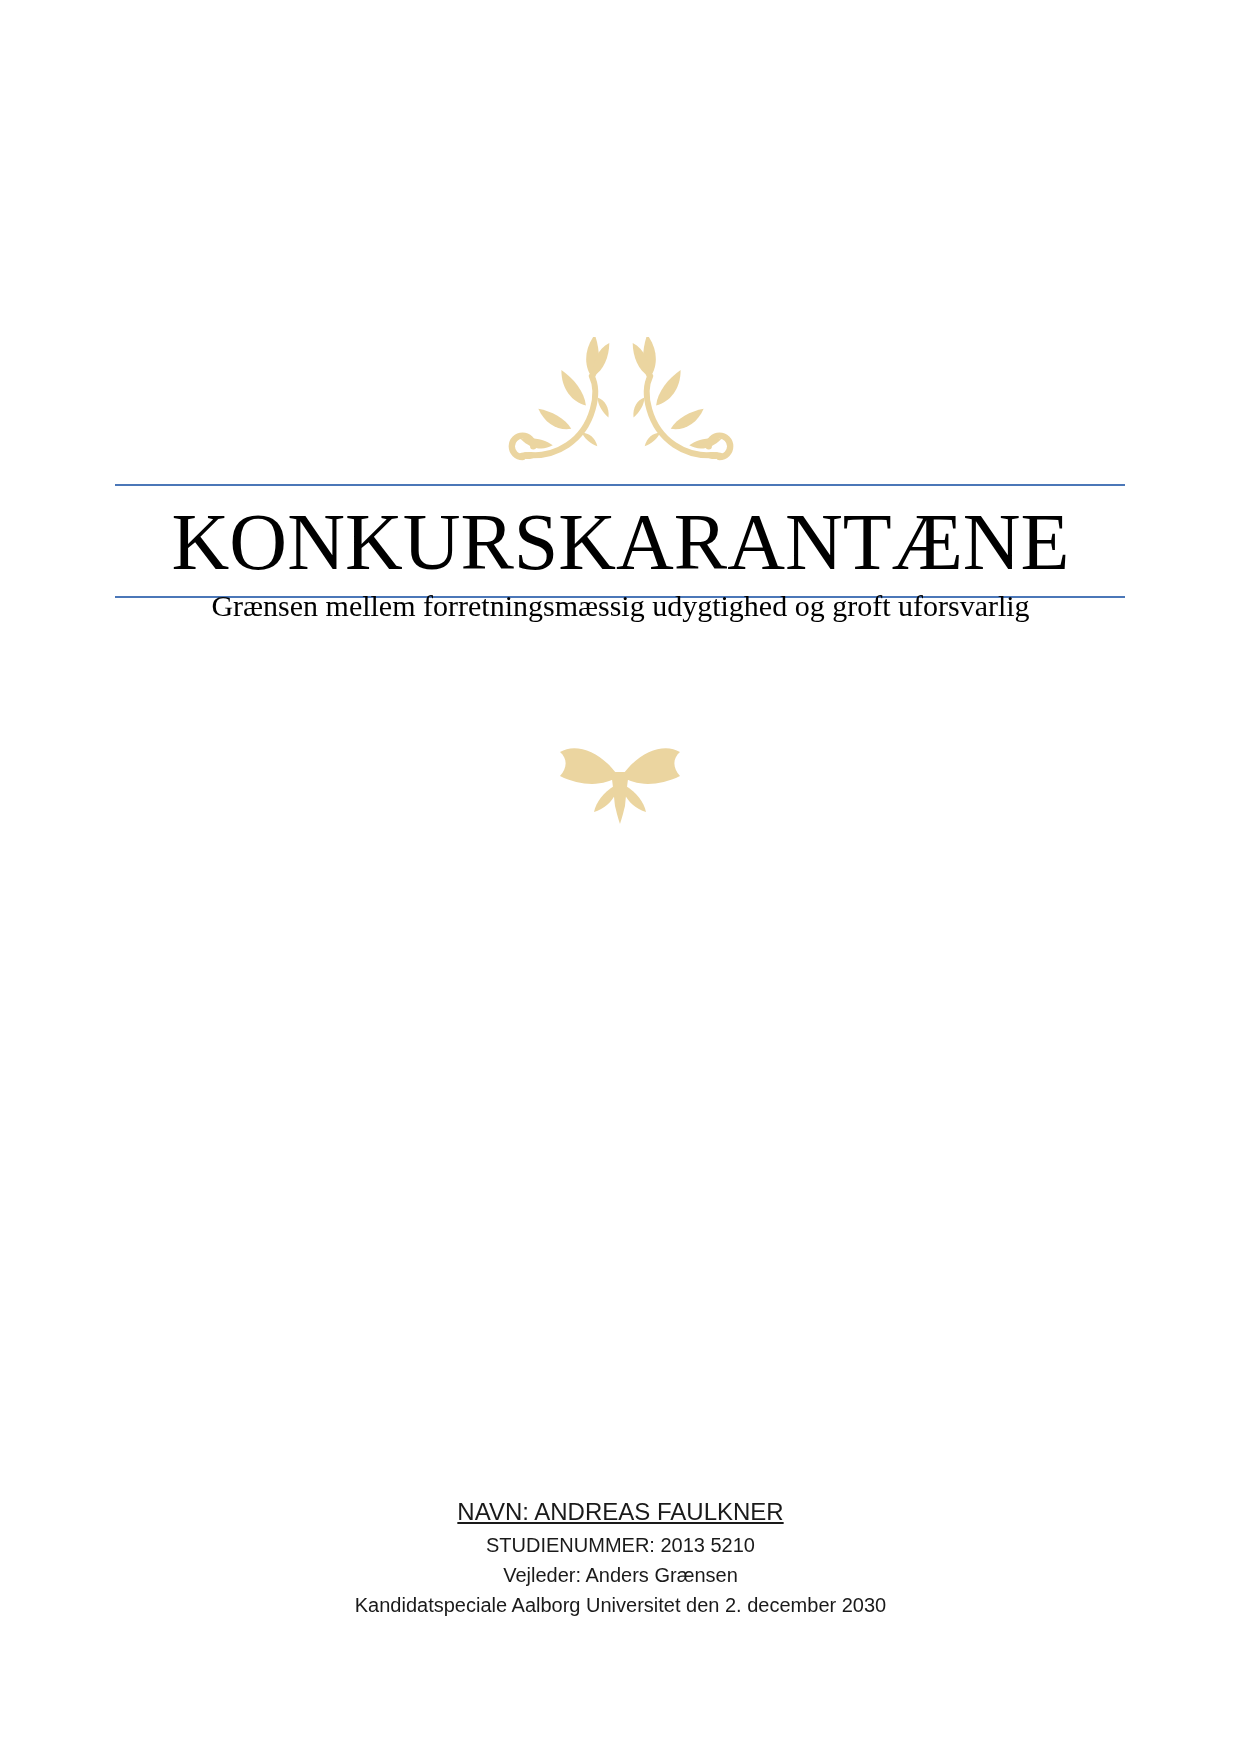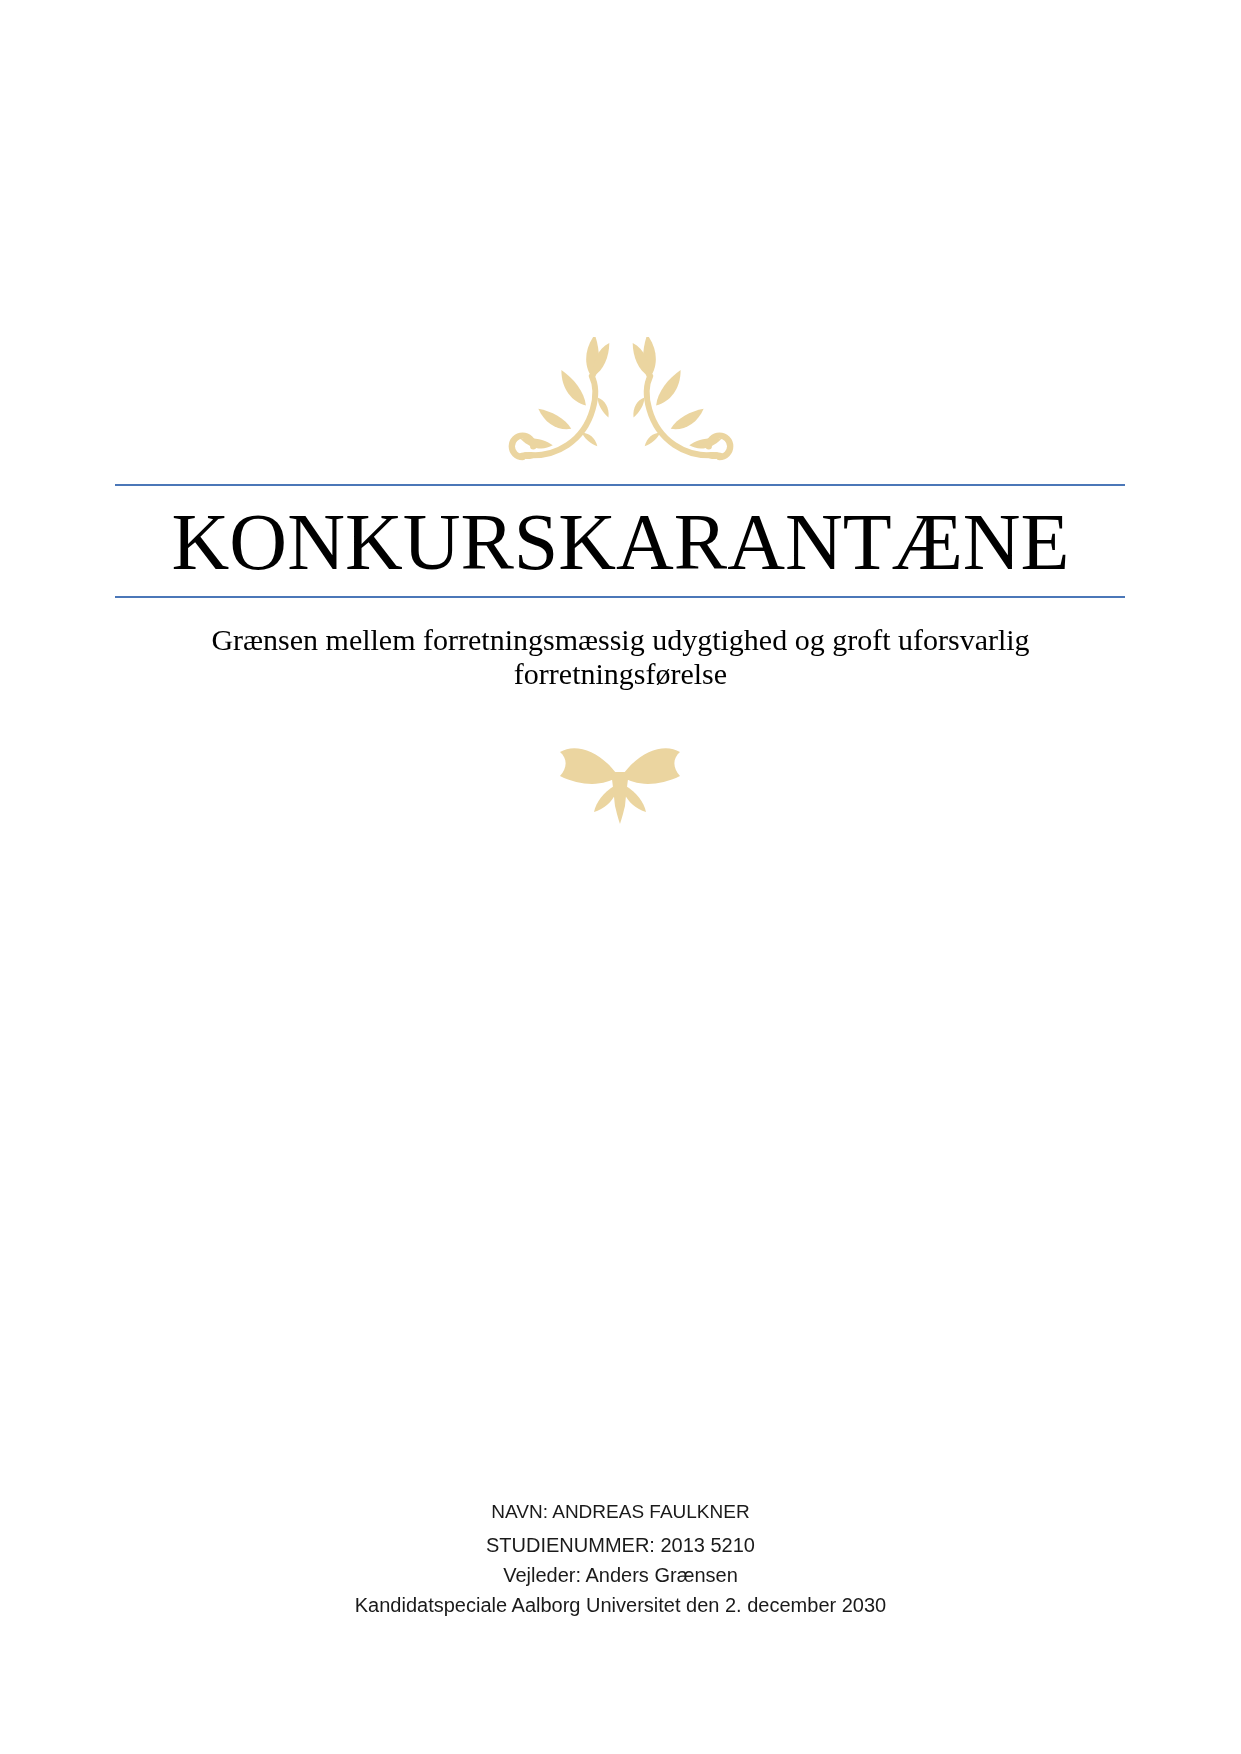--- a/index.html
+++ b/index.html
@@ -23,34 +23,35 @@
   }
   .doc-title{
     top:502px;
     font-size:80px;
     line-height:80px;
     color:#000000;
     font-weight:400;
     white-space:nowrap;
   }
   .doc-subtitle{
-    top:623px;
+    top:589px;
     font-size:30px;
     line-height:34px;
     color:#000000;
     font-weight:400;
   }
   .details{
     top:1494px;
     font-family:"Liberation Sans","DejaVu Sans",sans-serif;
     color:#1A1A1A;
   }
   .details .name-line{
-    font-size:19px;
+    font-size:24px;
     line-height:36px;
+    text-decoration:underline;
   }
   .details .small-line{
     font-size:20px;
     line-height:30px;
   }
   svg{display:block;}
 </style>
 </head>
 <body>
 
@@ -79,21 +80,20 @@
   </svg>
 
   <div class="rule" style="top:484px;"></div>
 
   <div class="abs centered doc-title">KONKURSKARANTÆNE</div>
 
   <div class="rule" style="top:596px;"></div>
 
   <div class="abs centered doc-subtitle">
     <div>Grænsen mellem forretningsmæssig udygtighed og groft uforsvarlig</div>
-    <div>forretningsførelse</div>
   </div>
 
   <svg class="abs ornament" style="left:556px; top:740px;" width="128" height="84" viewBox="0 0 128 84" color="#EBD5A0">
     <defs>
       <path id="wing" d="M62,36 C46,12 20,2 4,12 C12,19 11,28 4,36 C26,47 50,46 62,36 Z"></path>
     </defs>
     <g fill="currentColor">
       <use href="#wing"></use>
       <use href="#wing" transform="translate(128,0) scale(-1,1)"></use>
       <path d="M55,32 L73,32 C71,46 70,56 69,66 C67,74 66,78 64,84 C62,78 61,74 59,66 C58,56 57,46 55,32 Z"></path>

